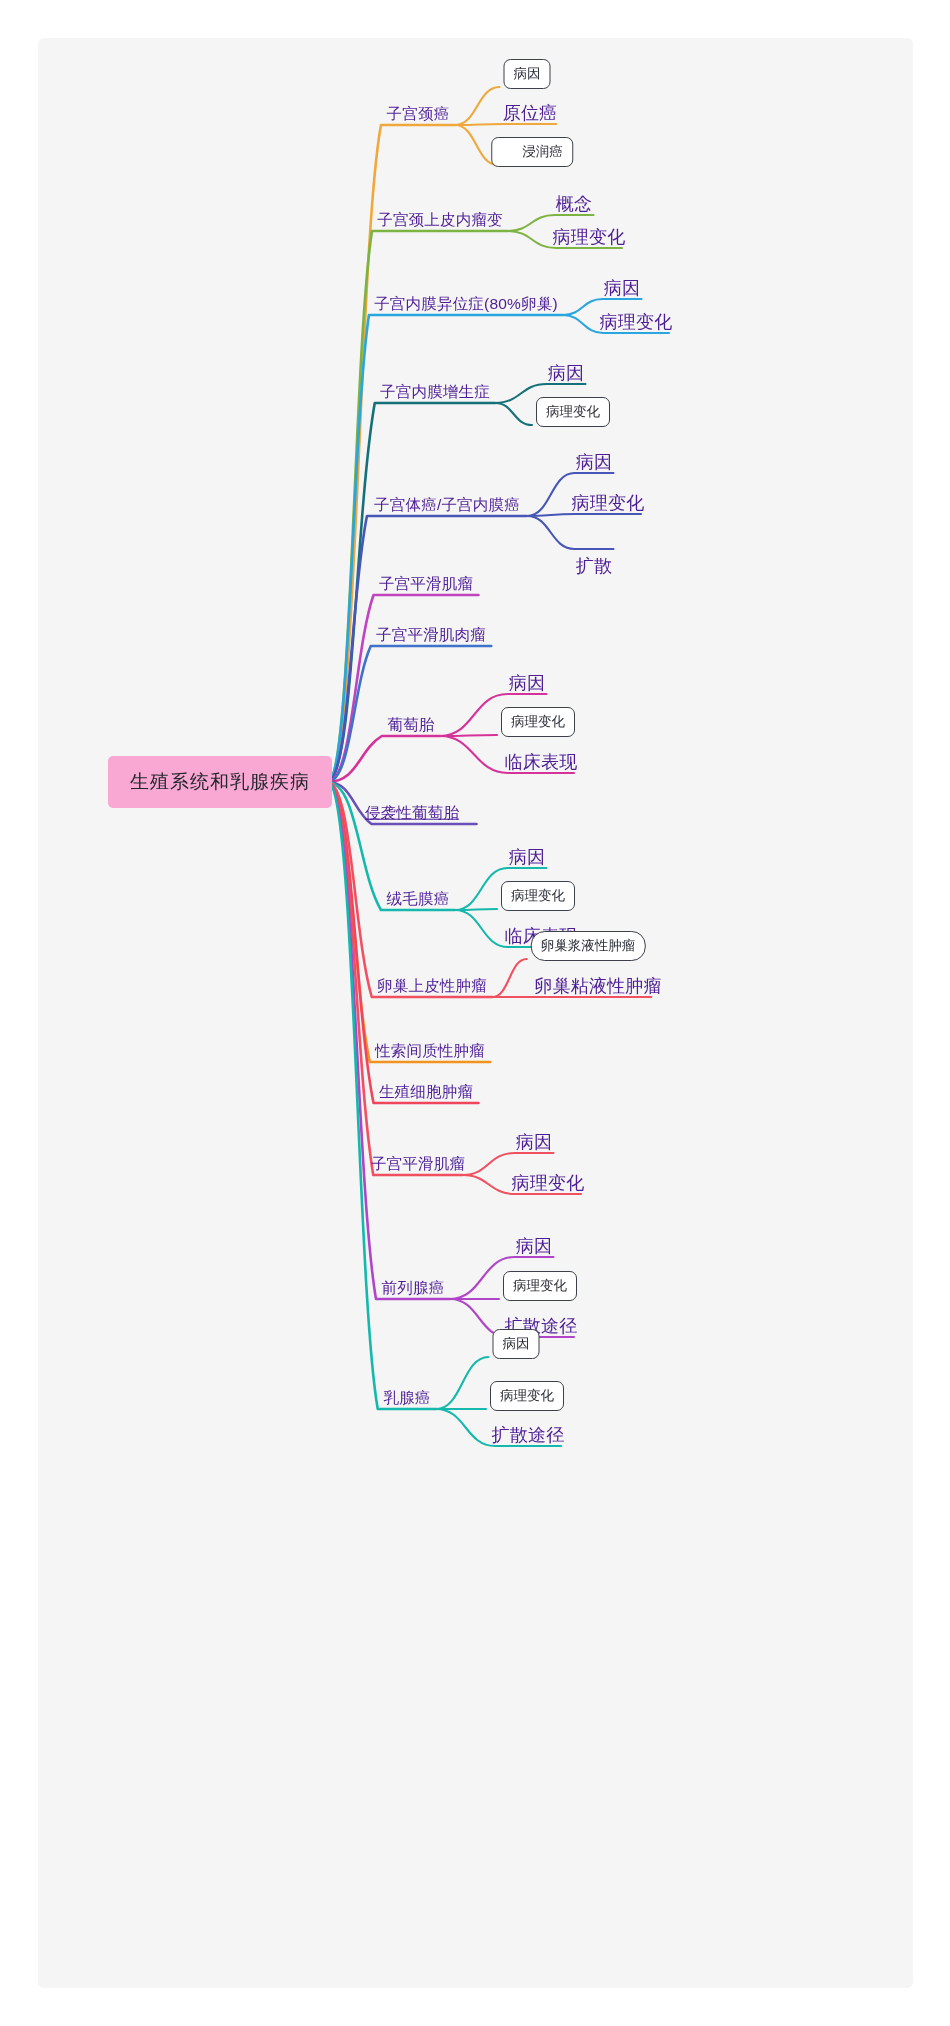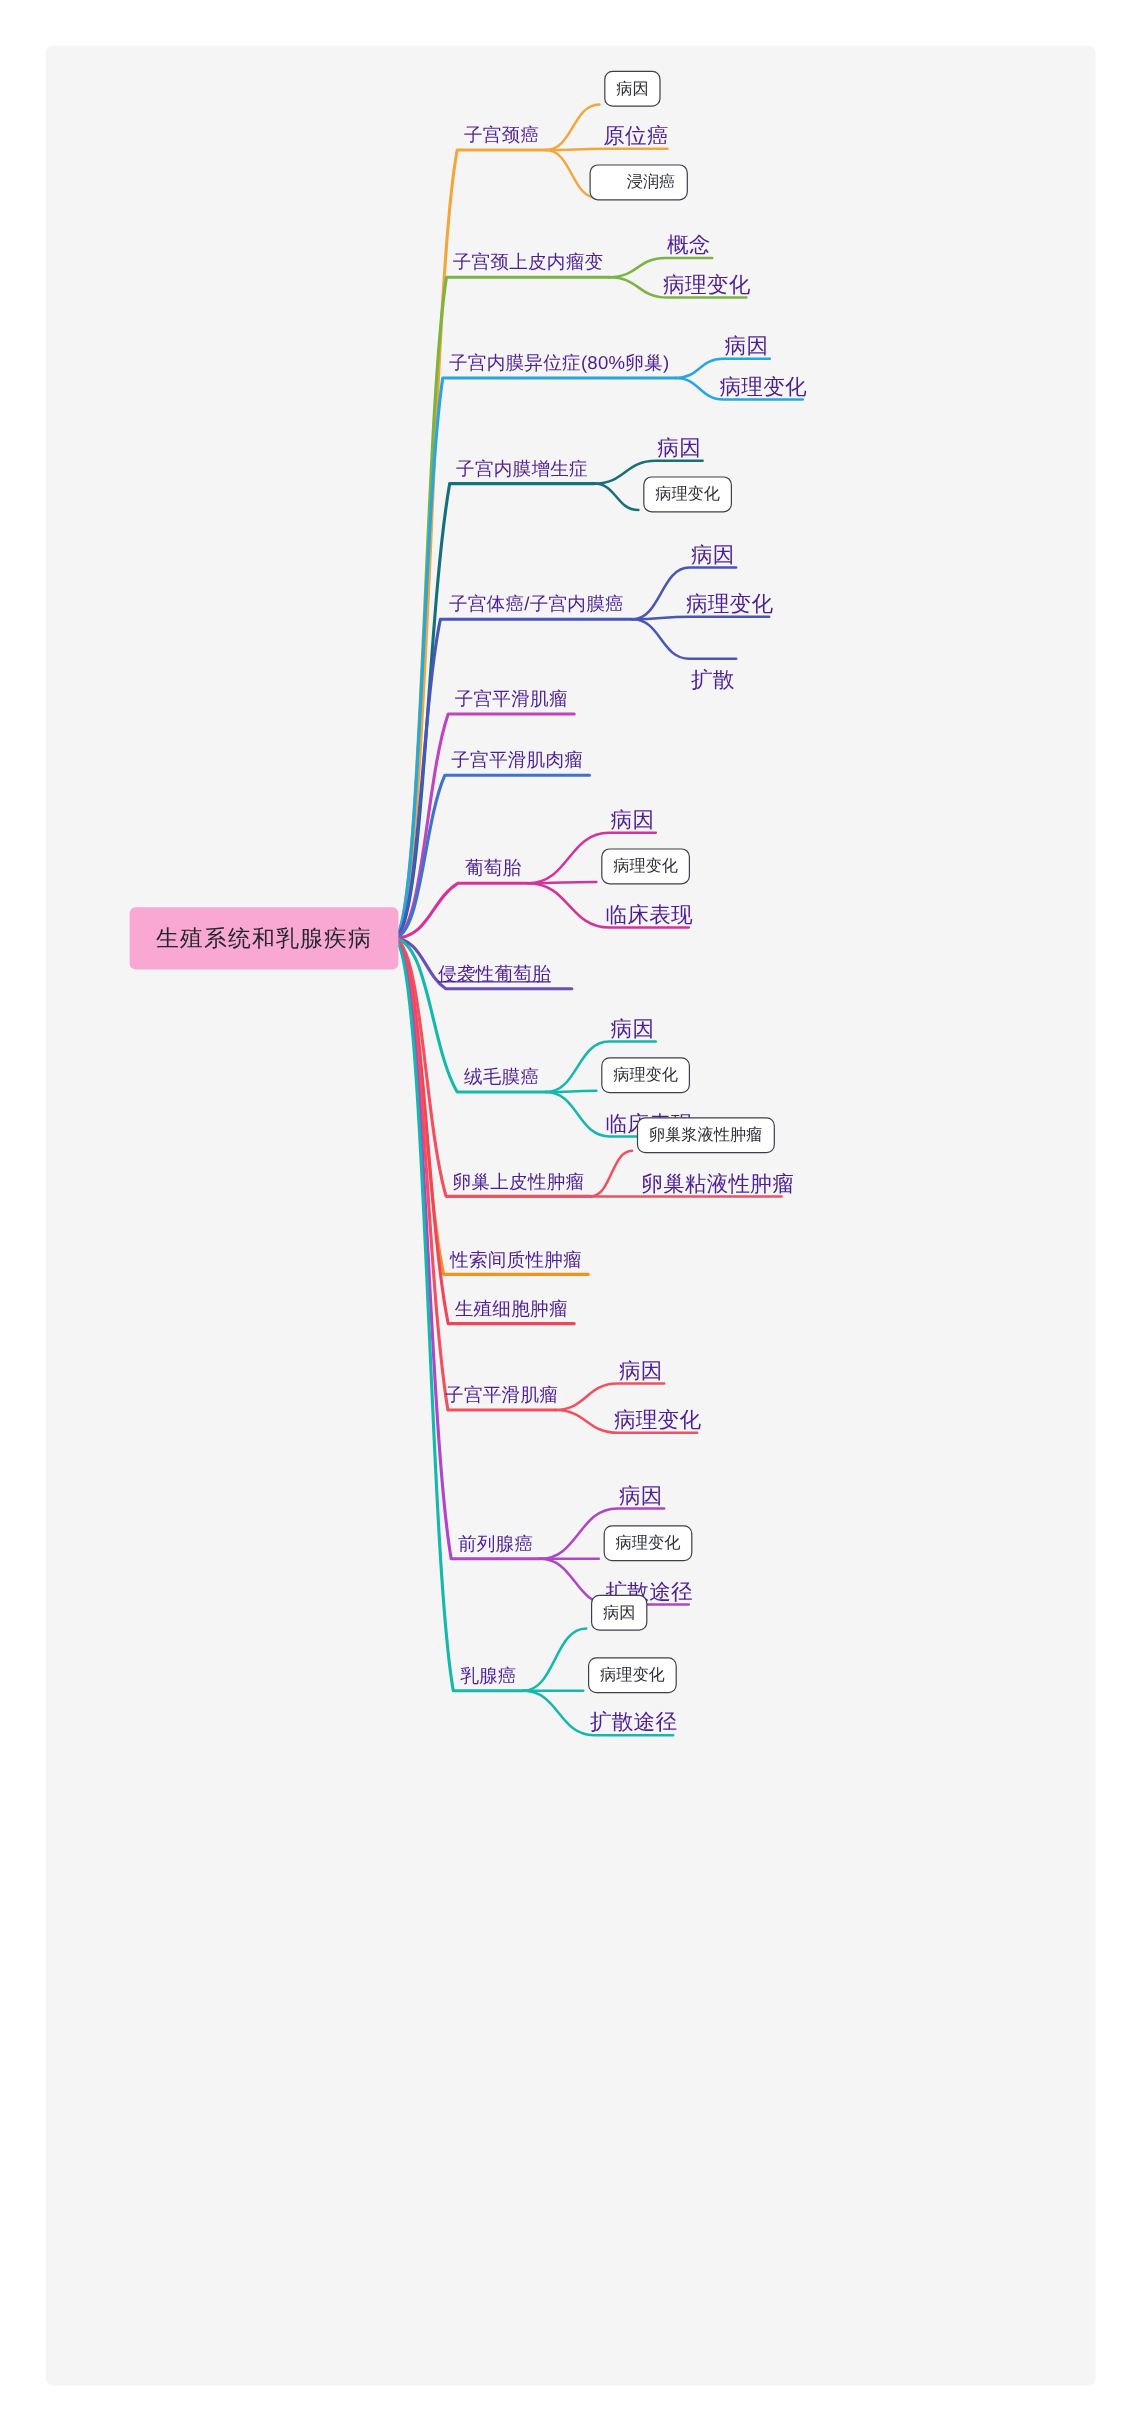--- a/index.html
+++ b/index.html
@@ -142,21 +142,21 @@
         <div class="node-label lvl1" style="left: 373px; top: 687px;">葡萄胎</div>
         <div class="node-label lvl2" style="left: 489px; top: 646px;">病因</div>
         <div class="node-boxed" style="left: 500px; top: 684px;">病理变化</div>
         <div class="node-label lvl2" style="left: 503px; top: 725px;">临床表现</div>
         <div class="node-label lvl1" style="left: 374px; top: 775px; text-decoration: underline;">侵袭性葡萄胎</div>
         <div class="node-label lvl1" style="left: 380px; top: 861px;">绒毛膜癌</div>
         <div class="node-label lvl2" style="left: 489px; top: 820px;">病因</div>
         <div class="node-boxed" style="left: 500px; top: 858px;">病理变化</div>
         <div class="node-label lvl2" style="left: 503px; top: 899px;">临床表现</div>
         <div class="node-label lvl1" style="left: 394px; top: 948px;">卵巢上皮性肿瘤</div>
-        <div class="node-boxed" style="left: 550px; top: 908px;">卵巢浆液性肿瘤</div>
+        <div class="node-boxed" style="left: 550px; top: 908px; border-radius: 14px;">卵巢浆液性肿瘤</div>
         <div class="node-label lvl2" style="left: 560px; top: 949px;">卵巢粘液性肿瘤</div>
         <div class="node-label lvl1" style="left: 392px; top: 1013px;">性索间质性肿瘤</div>
         <div class="node-label lvl1" style="left: 388px; top: 1054px;">生殖细胞肿瘤</div>
         <div class="node-label lvl1" style="left: 380px; top: 1126px;">子宫平滑肌瘤</div>
         <div class="node-label lvl2" style="left: 496px; top: 1105px;">病因</div>
         <div class="node-label lvl2" style="left: 510px; top: 1146px;">病理变化</div>
         <div class="node-label lvl1" style="left: 375px; top: 1250px;">前列腺癌</div>
         <div class="node-label lvl2" style="left: 496px; top: 1209px;">病因</div>
         <div class="node-boxed" style="left: 502px; top: 1248px;">病理变化</div>
         <div class="node-label lvl2" style="left: 503px; top: 1289px;">扩散途径</div>

